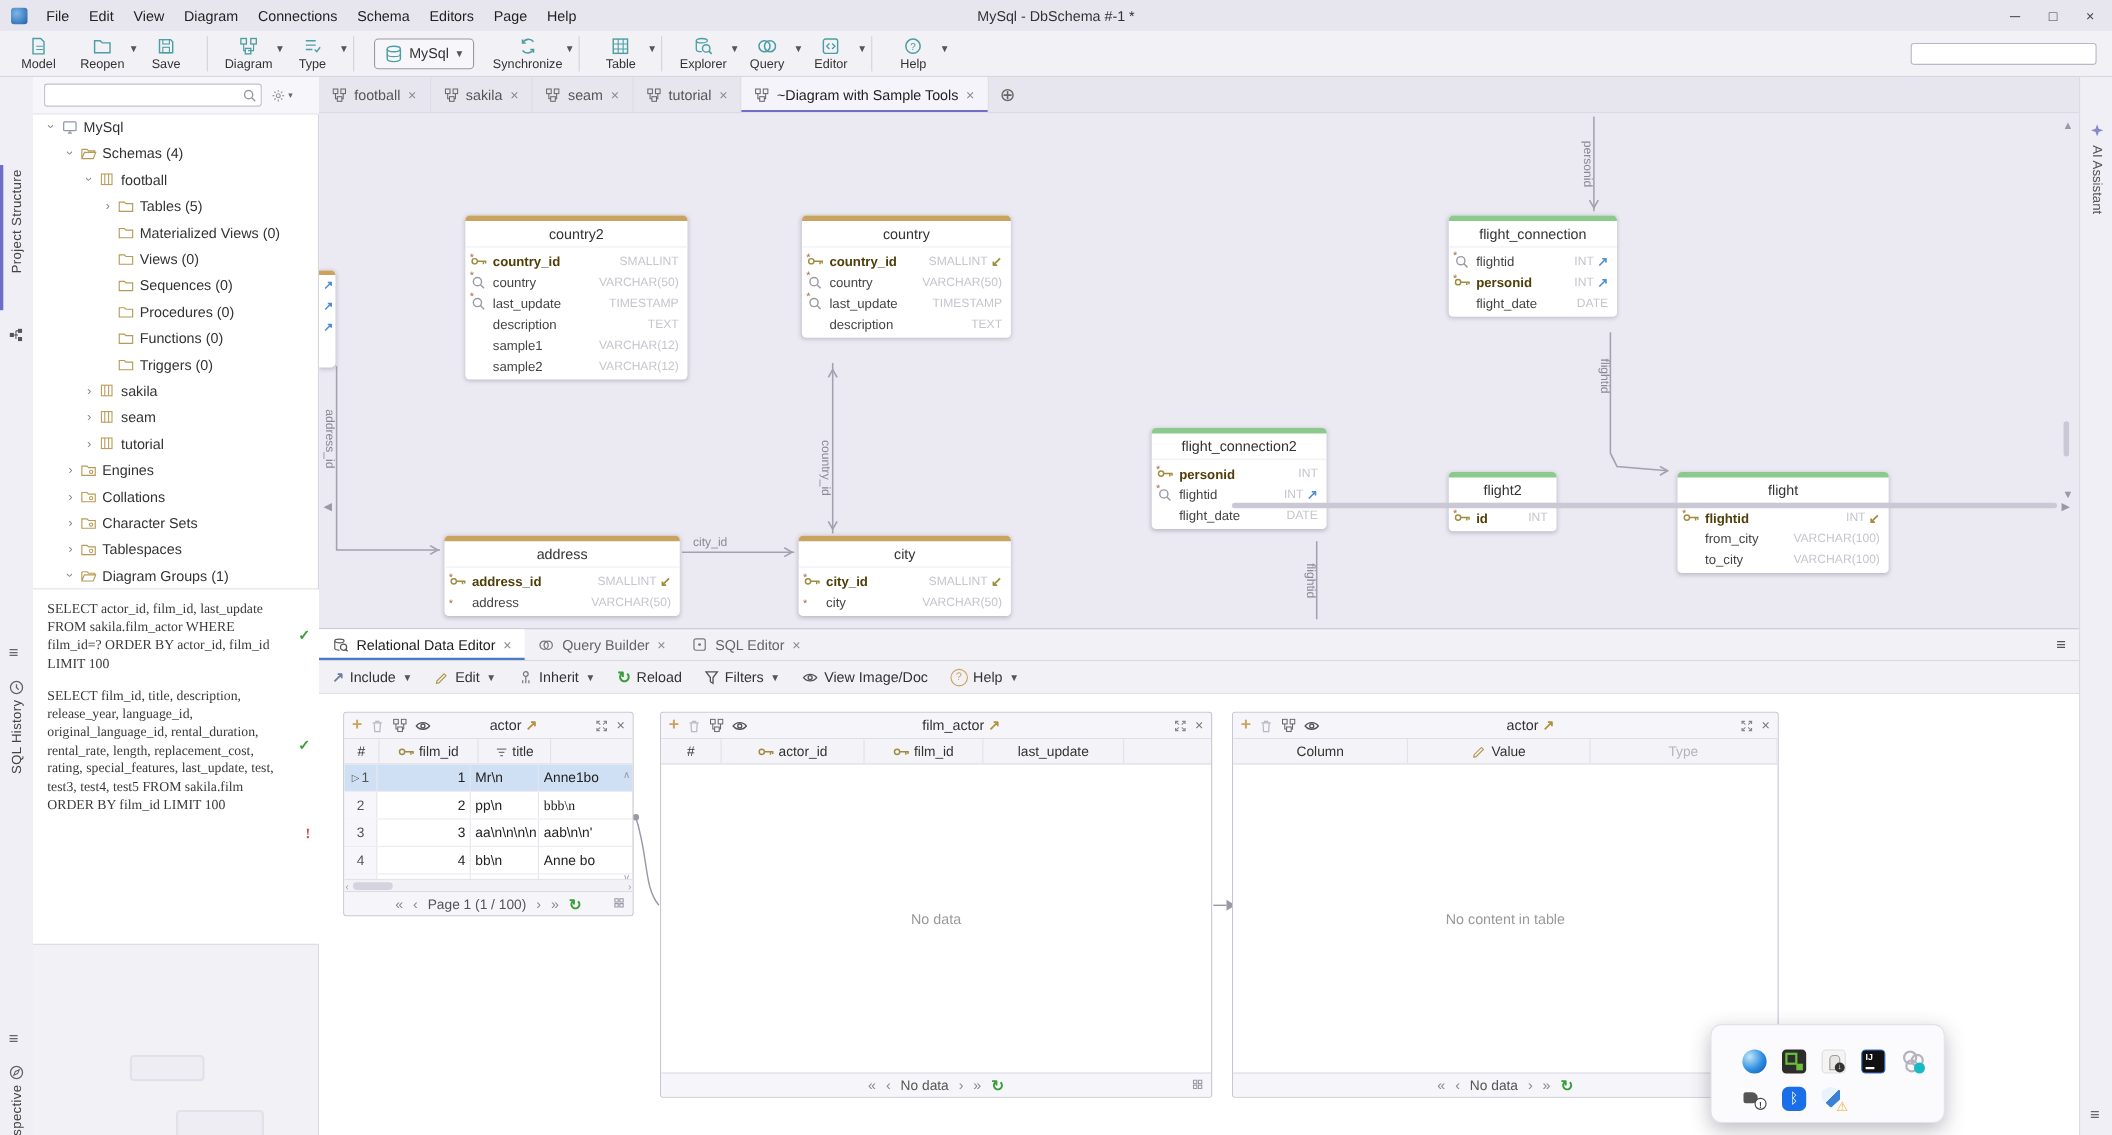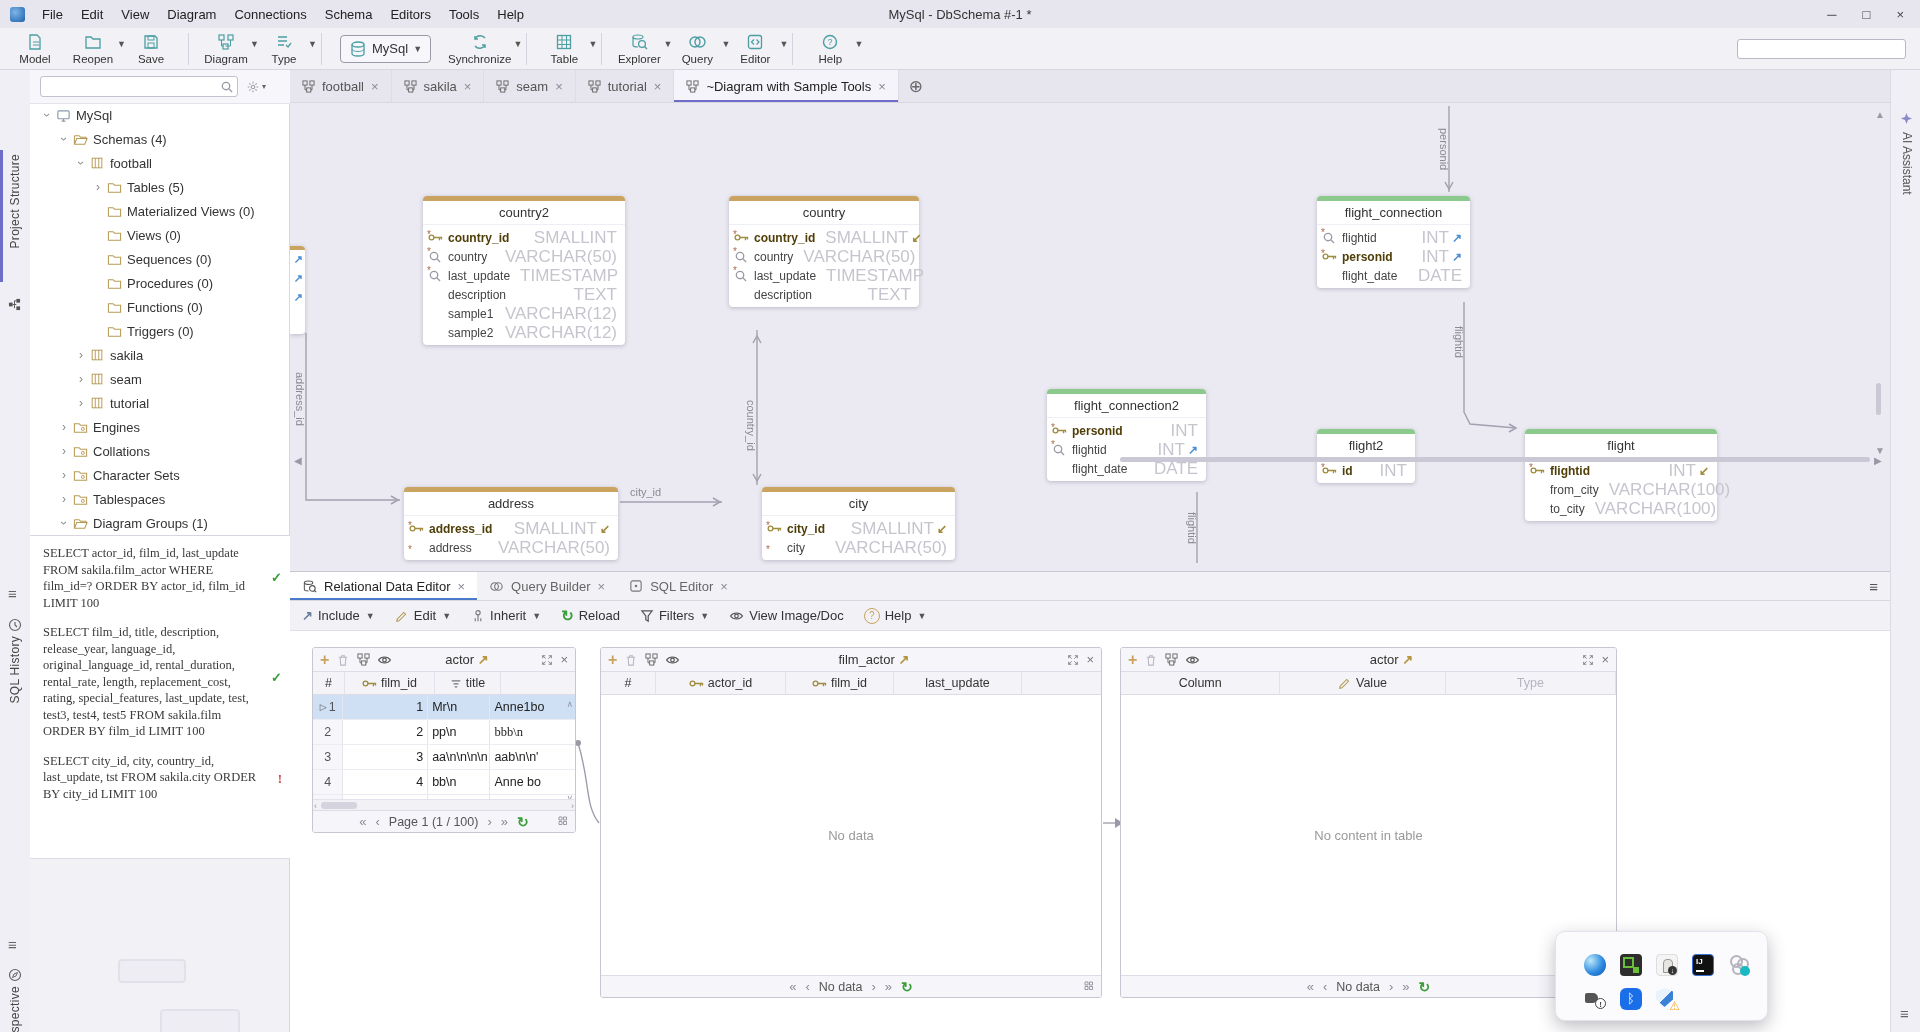--- a/index.html
+++ b/index.html
@@ -59,21 +59,21 @@
   #canvas{left:290px;top:103px;width:1600px;height:468px;background:#ebeaf2;overflow:hidden;}
   .dtable{position:absolute;background:#fff;border-radius:4px;box-shadow:0 1px 4px rgba(70,70,95,.3);}
   .dt-accent{height:5px;border-radius:4px 4px 0 0;}
   .dt-title{height:23px;line-height:23px;text-align:center;font-size:13px;color:#333;border-bottom:1px solid #efeef4;}
   .dt-body{padding:3px 0;}
   .dt-row{height:19px;display:flex;align-items:center;padding:0 8px 0 5px;font-size:12px;}
   .dt-icw{width:20px;flex:none;position:relative;display:flex;align-items:center;}
   .dt-star{position:absolute;left:-1px;top:-4px;font-size:10px;color:#b06a4a;}
   .dt-name{color:#444;white-space:nowrap;}
   .dt-name.pk{font-weight:bold;color:#4f3e07;}
-  .dt-type{margin-left:auto;color:#c6c5ce;font-size:17px;white-space:nowrap;padding-left:10px;}
+  .dt-type{margin-left:auto;color:#c6c5ce;font-size:11px;white-space:nowrap;padding-left:10px;}
   .dt-arr{font-size:12px;font-weight:bold;margin-left:3px;}
   .arr-ne{color:#4f8fd0;} .arr-sw{color:#a08c3e;}
   .sb{position:absolute;background:#c9c8d4;border-radius:3px;}
   .cv-arr{position:absolute;color:#9a99a8;font-size:10px;}
   
   #ed-tabrow{left:290px;top:571px;width:1600px;height:30px;background:#f2f1f6;border-top:1px solid #c8c7d4;border-bottom:1px solid #d8d7e0;display:flex;box-sizing:border-box;}
   .ed-tab{display:flex;align-items:center;gap:7px;padding:0 12px;font-size:13px;color:#666;}
   .ed-tab.active{background:#fff;color:#222;box-shadow:inset 0 -2px 0 #4a7ac9;}
   .ed-tab .x{color:#8a8a96;}
   #ed-ham{margin-left:auto;align-self:center;padding-right:12px;color:#555;font-size:15px;}
@@ -114,21 +114,21 @@
   <div id="titlebar" class="abs">
     <div id="app-logo"></div>
     <div id="menubar" style="display:flex;z-index:2;">
         <span class="menu-item">File</span>
         <span class="menu-item">Edit</span>
         <span class="menu-item">View</span>
         <span class="menu-item">Diagram</span>
         <span class="menu-item">Connections</span>
         <span class="menu-item">Schema</span>
         <span class="menu-item">Editors</span>
-        <span class="menu-item">Tools</span>
+        <span class="menu-item">Page</span>
         <span class="menu-item">Help</span>
       </div>
     <div id="win-title">MySql - DbSchema #-1 *</div>
     <div id="win-controls">
         <span>─</span>
         <span>□</span>
         <span>×</span>
       </div>
   </div>
 
@@ -562,21 +562,21 @@
             </span>
           </span>
           <span class="tree-lb">Diagram Groups (1)</span>
         </div>
       </div>
     <div id="tree-scroll"></div>
     <div id="sql-divider"></div>
     <div id="sql-entries">
         <div class="sql-entry"><span>SELECT actor_id, film_id, last_update FROM sakila.film_actor WHERE film_id=? ORDER BY actor_id, film_id LIMIT 100</span><span class="sql-status sql-ok">✓</span></div>
         <div class="sql-entry"><span>SELECT film_id, title, description, release_year, language_id, original_language_id, rental_duration, rental_rate, length, replacement_cost, rating, special_features, last_update, test, test3, test4, test5 FROM sakila.film ORDER BY film_id LIMIT 100</span><span class="sql-status sql-ok">✓</span></div>
-        <div class="sql-entry"><span>SELECT city_id, city, country_id, last_update, tst FROM sakila.city ORDER BY city_id LIMIT 100</span><span class="sql-status sql-err">!</span></div>
+        <div class="sql-entry"><span class="sql-status sql-err">!</span></div>
       </div>
     <div id="lp-bottom">
       <div class="wm" style="left:88px;top:100px;width:64px;height:20px;"></div>
       <div class="wm" style="left:130px;top:150px;width:76px;height:22px;"></div>
     </div>
   </div>
 
   <div id="dtab-row" class="abs">
       <div class="dtab">
         <span style="display:inline-flex;">
@@ -953,21 +953,21 @@
       <span class="dt-icw">
                 <span class="dt-star">*</span>
                 <span></span>
               </span>
       <span class="dt-name">address</span>
       <span class="dt-type">VARCHAR(50)</span>
 
     </div>
           </div>
         </div>
-        <div class="dtable" style="left: 436px; top: 384px; width: 193px; margin-left: 36px;">
+        <div class="dtable" style="left: 436px; top: 384px; width: 193px;">
           <div class="dt-accent" style="background:#c9a35f;"></div>
     <div class="dt-title">city</div>
     <div class="dt-body">
             <div class="dt-row">
       <span class="dt-icw">
                 <span class="dt-star">*</span>
                 <span>
                   <svg width="15" height="9" viewBox="0 0 17 10" fill="none">
                     <circle cx="4" cy="5" r="2.7" stroke="#a08c3e" stroke-width="1.5"></circle>
                     <path d="M6.7 5H16M13 5v3M15.3 5v2.2" stroke="#a08c3e" stroke-width="1.5"></path>

